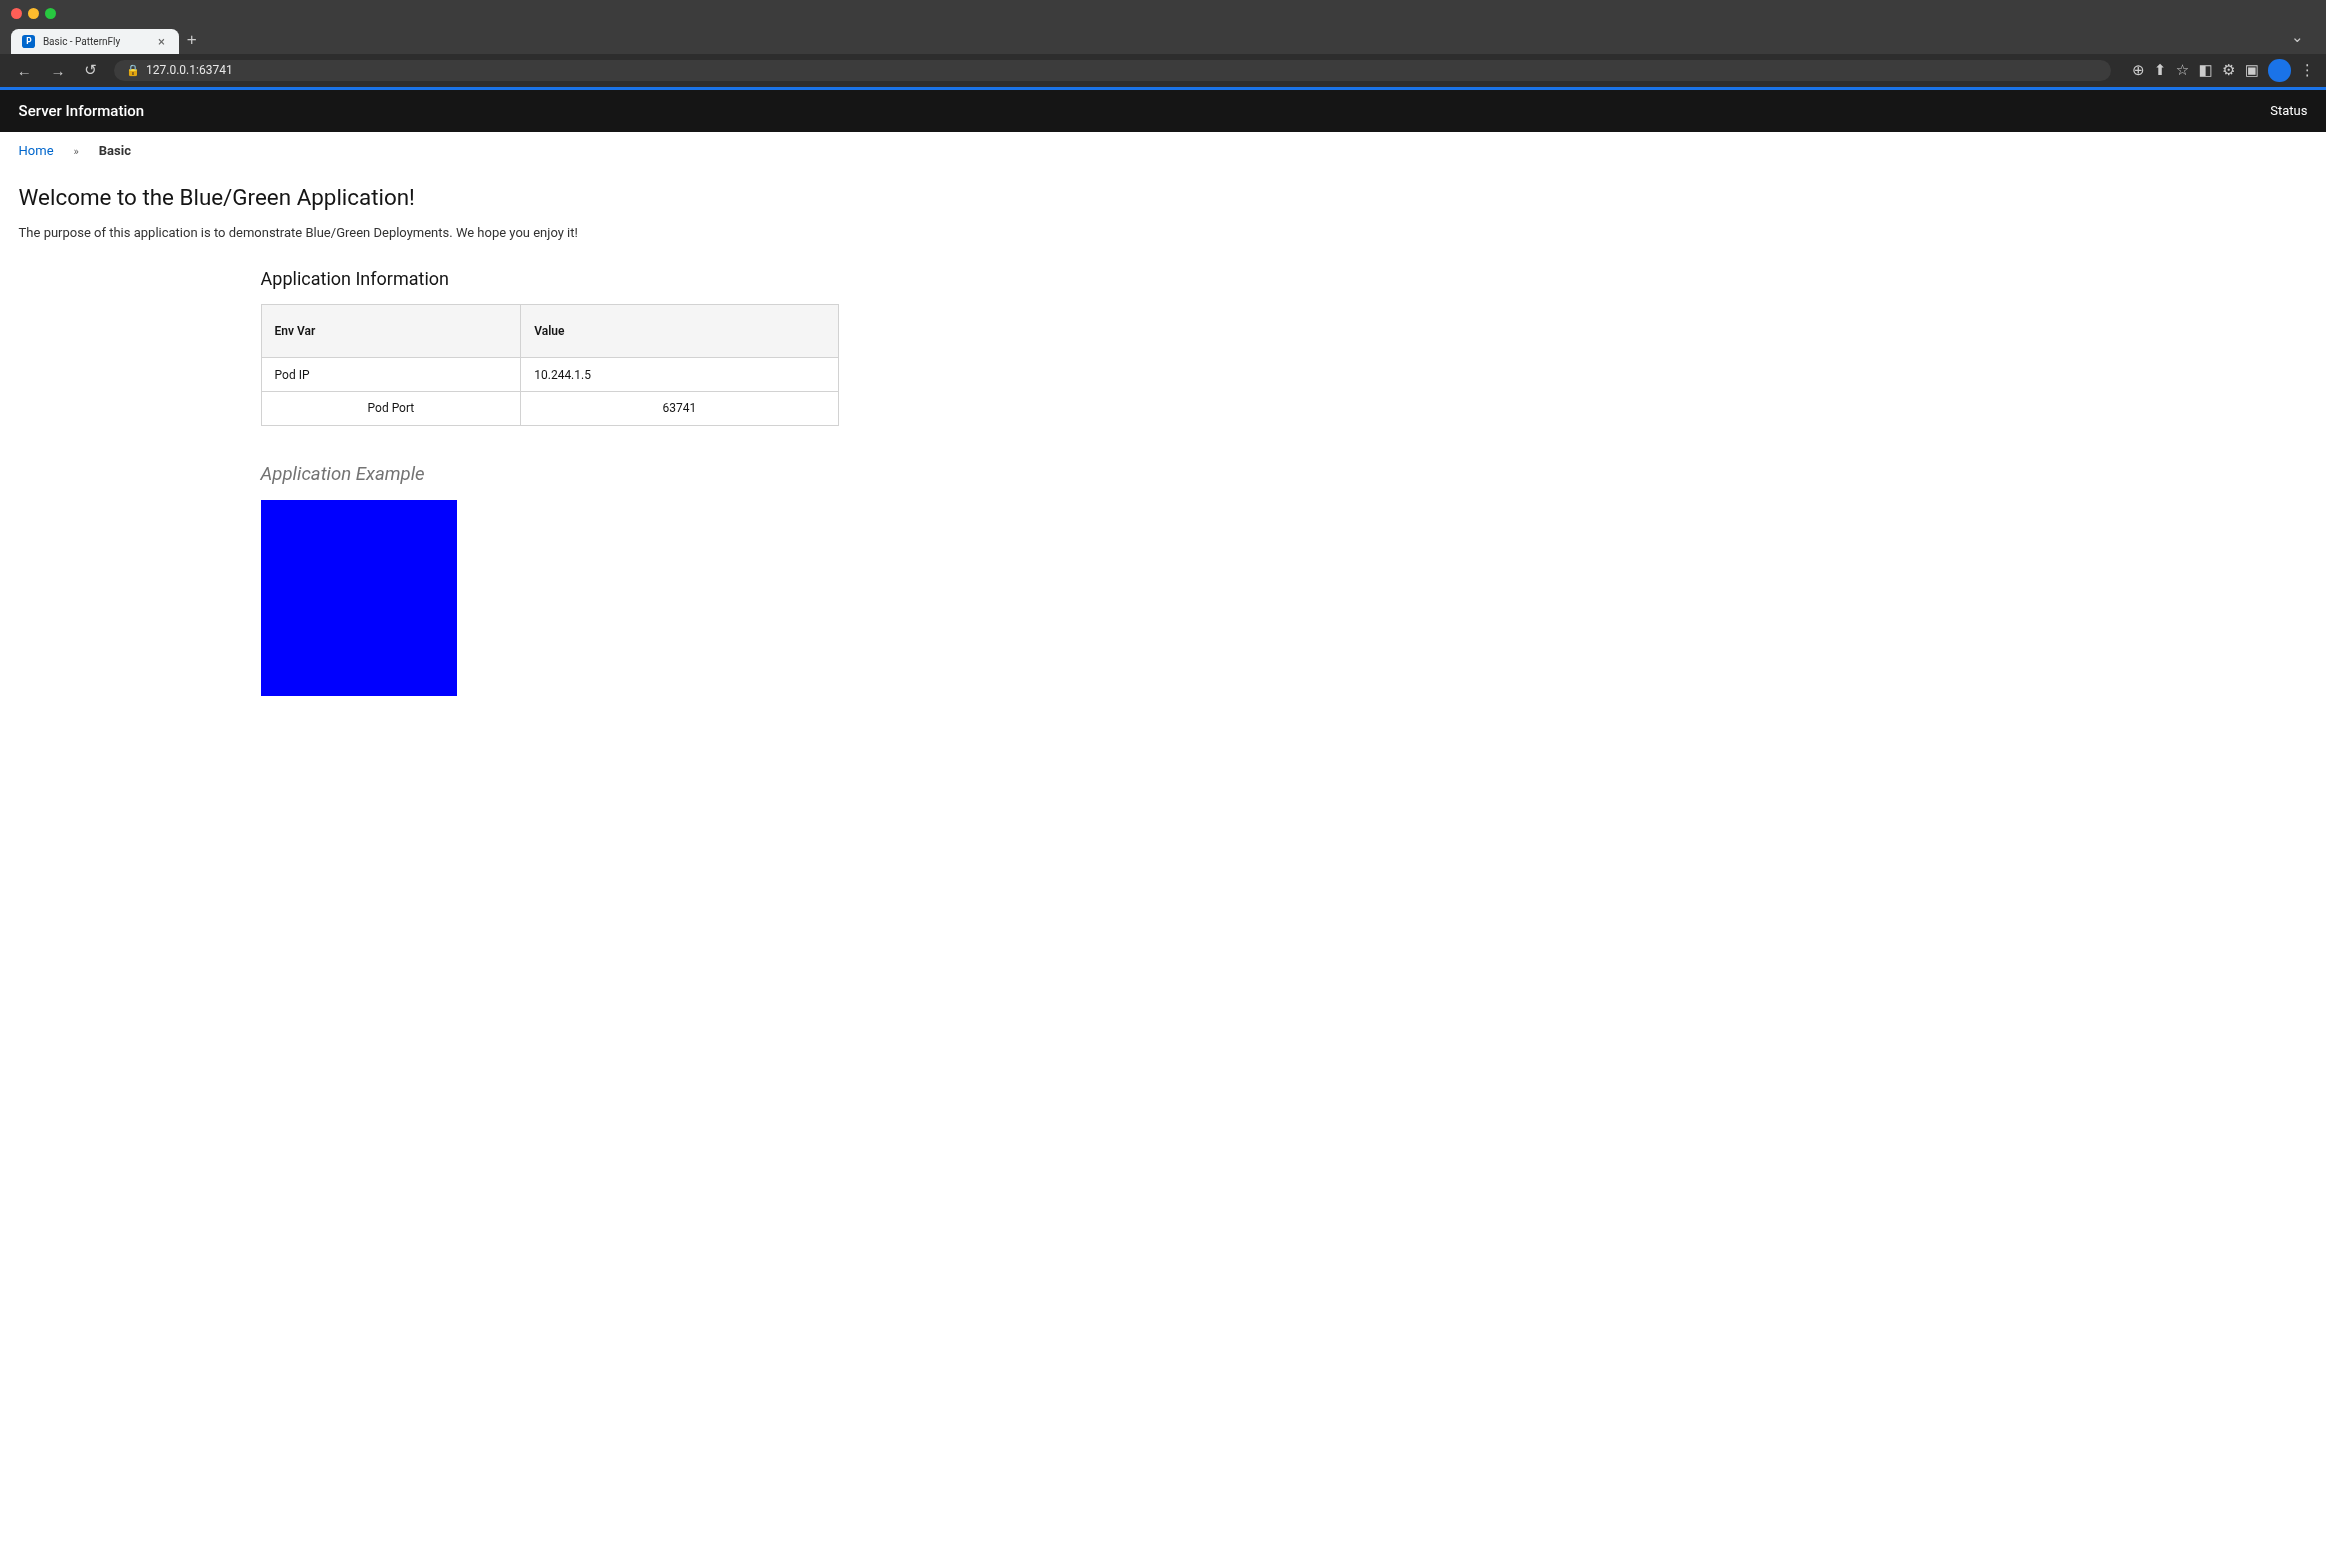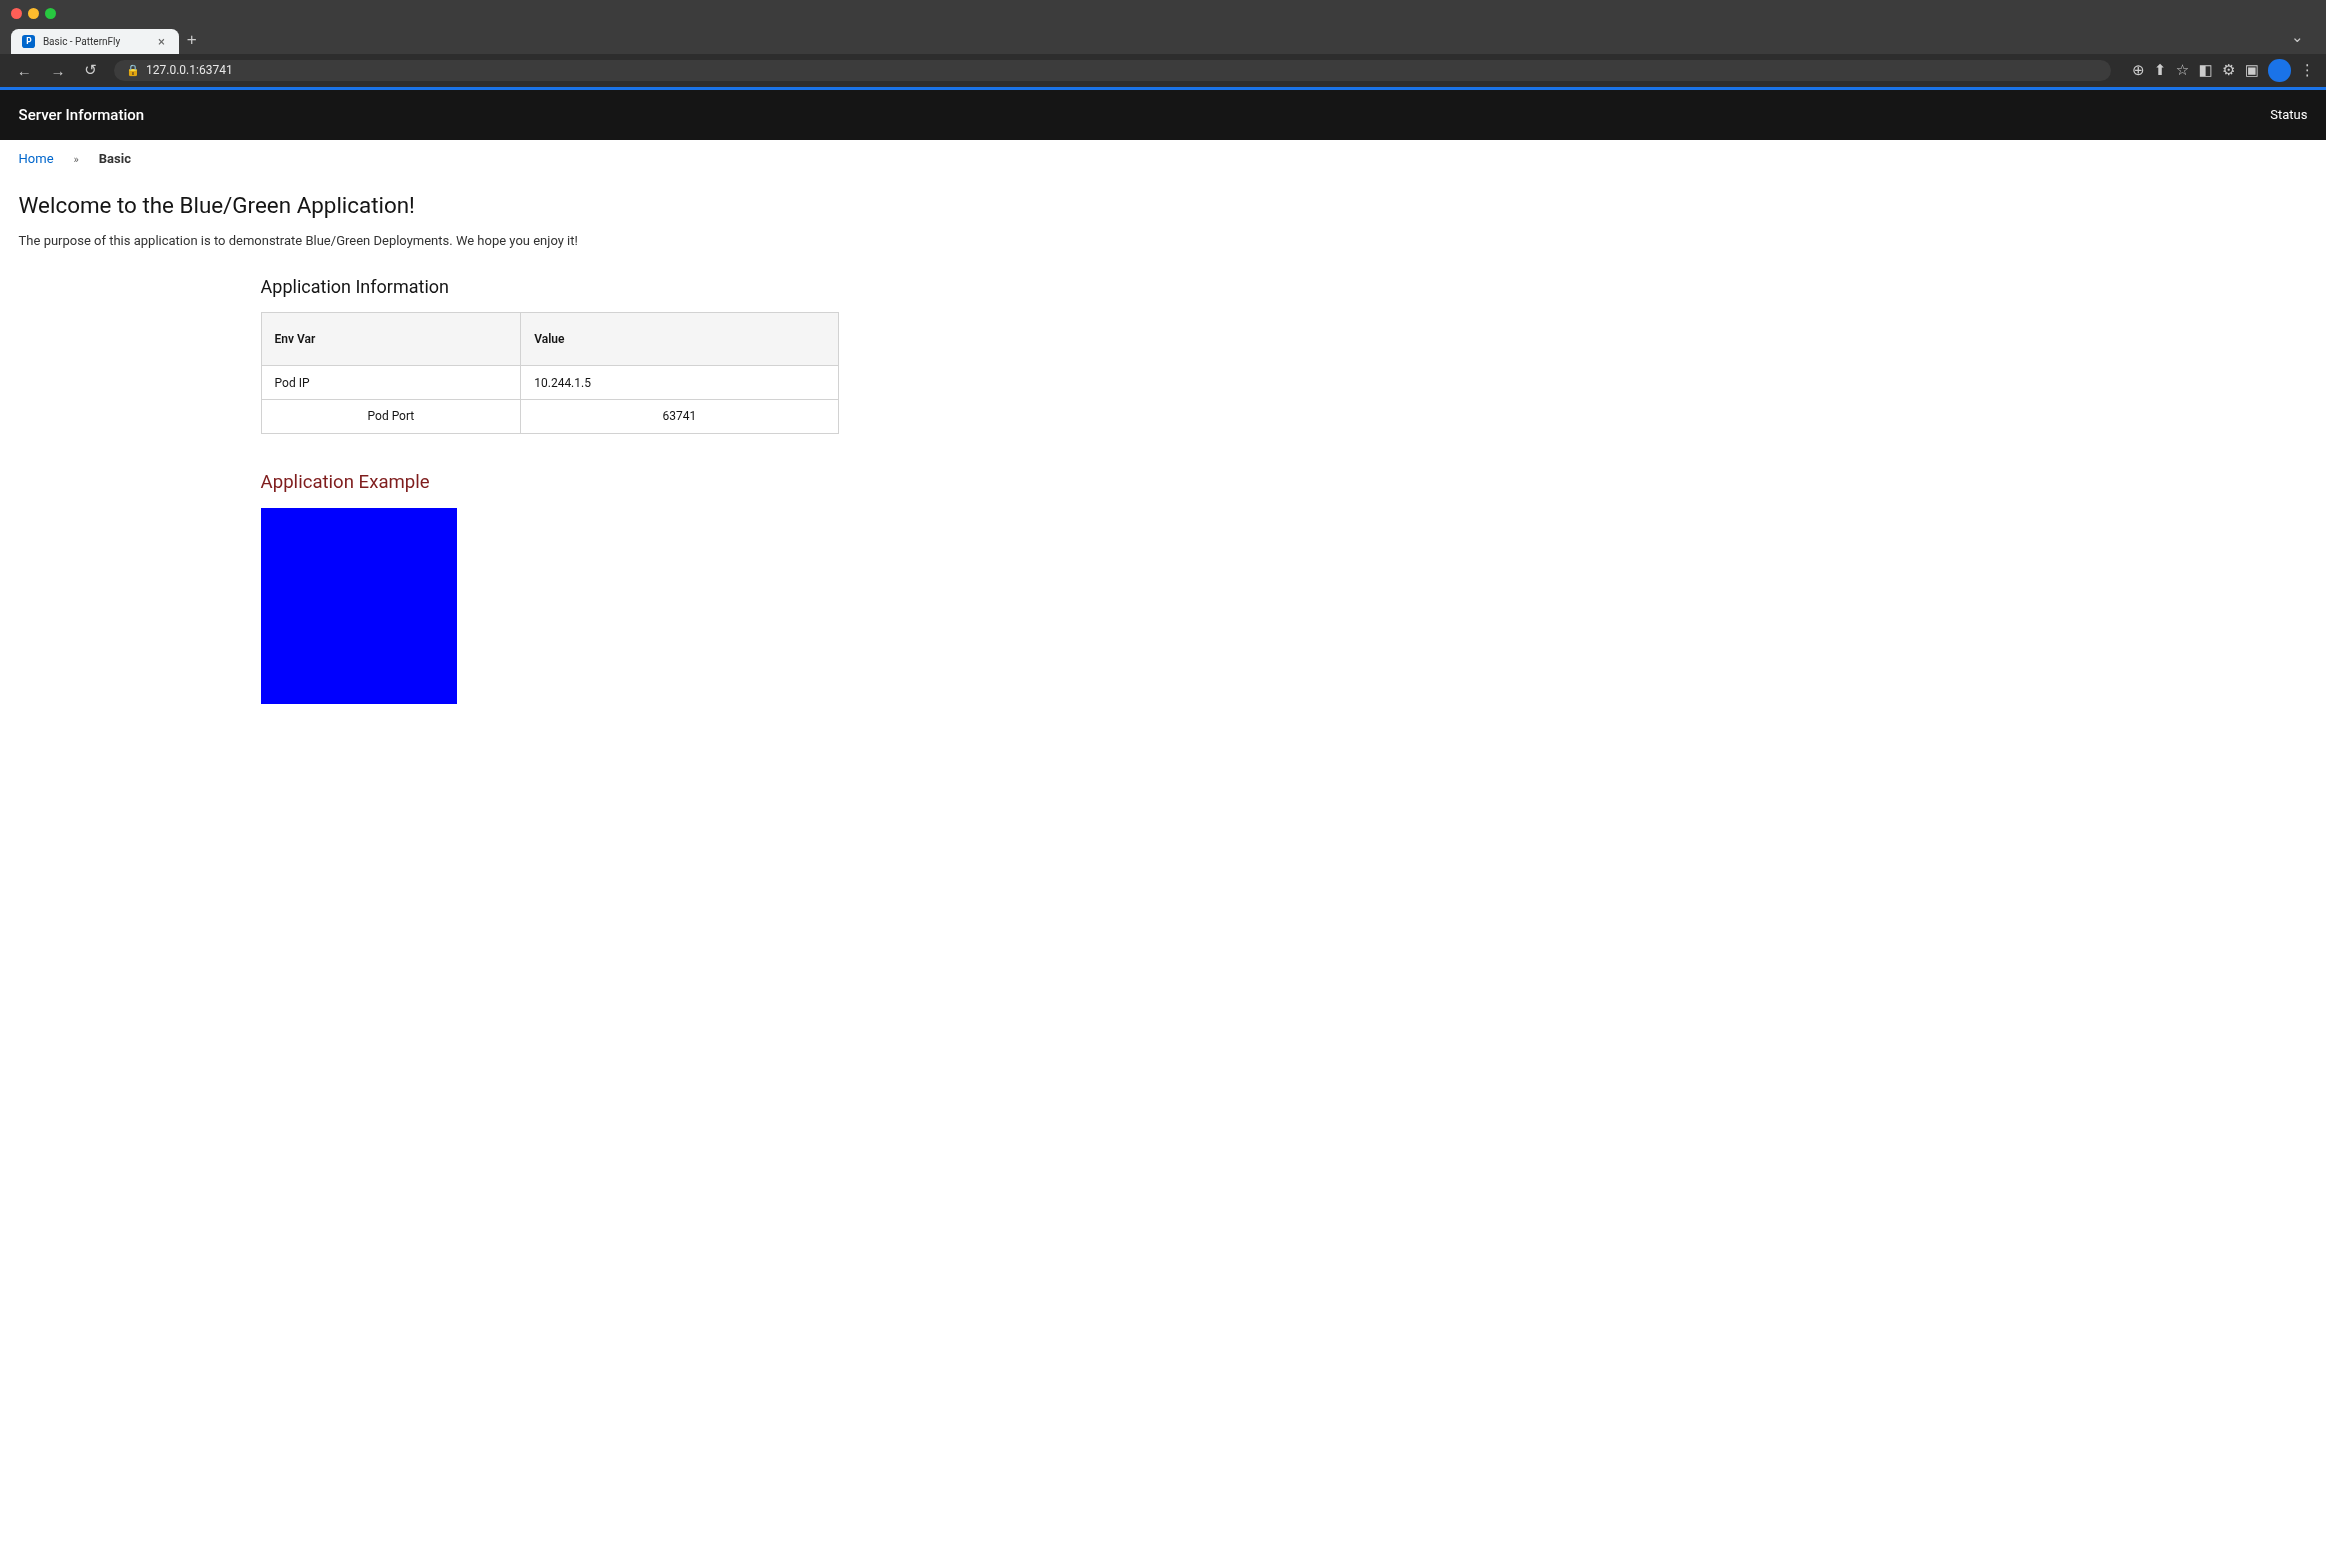--- a/index.html
+++ b/index.html
@@ -160,21 +160,21 @@
     }
 
     
     .app-nav {
       background: #151515;
       color: white;
       display: flex;
       align-items: center;
       justify-content: space-between;
       padding: 0 18.6px;
-      height: 50px;
+      height: 42px;
     }
 
     .app-nav-title {
       font-size: 15px;
       font-weight: 500;
       color: #fff;
     }
 
     .app-nav-status {
       font-size: 13px;
@@ -277,22 +277,23 @@
     }
 
     
     .example-section {
       margin-left: 242px;
     }
 
     .example-title {
       font-size: 18.6px;
       font-weight: 400;
-      color: #7f1d1d;
+      color: #737373;
       margin-bottom: 15px;
+      font-style: italic;
     }
 
     .blue-box {
       width: 196px;
       height: 196px;
       background: #0000ff;
     }
 
     
     .browser-highlight {

